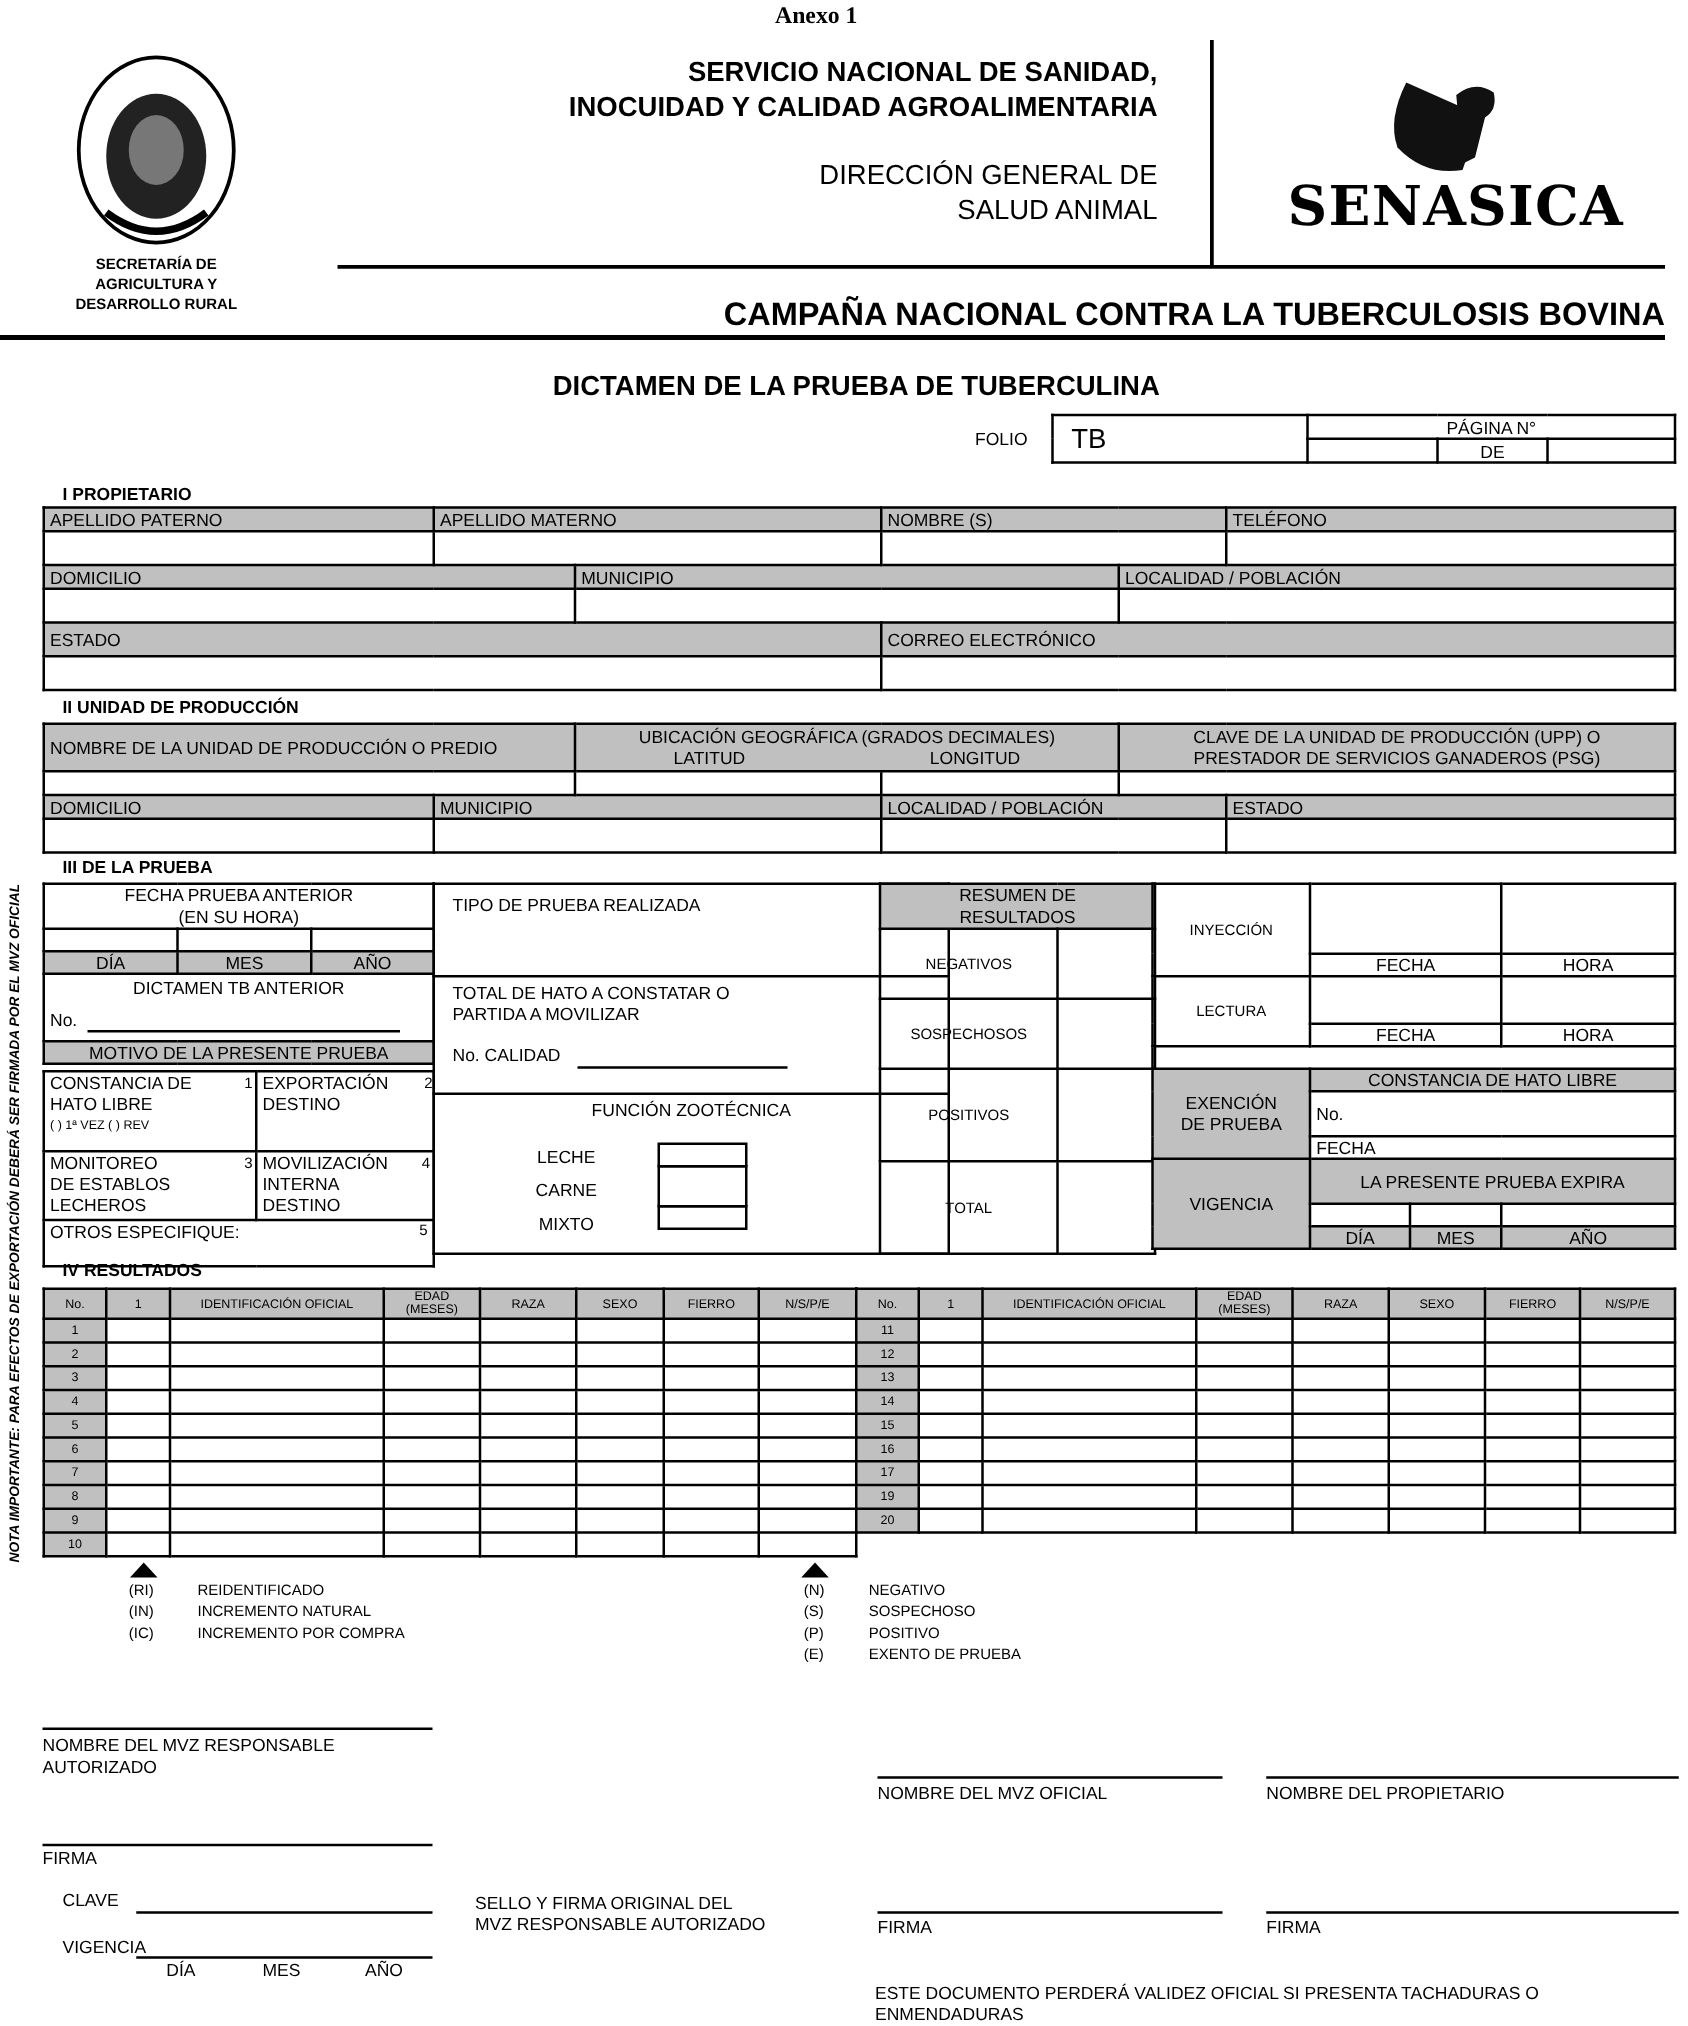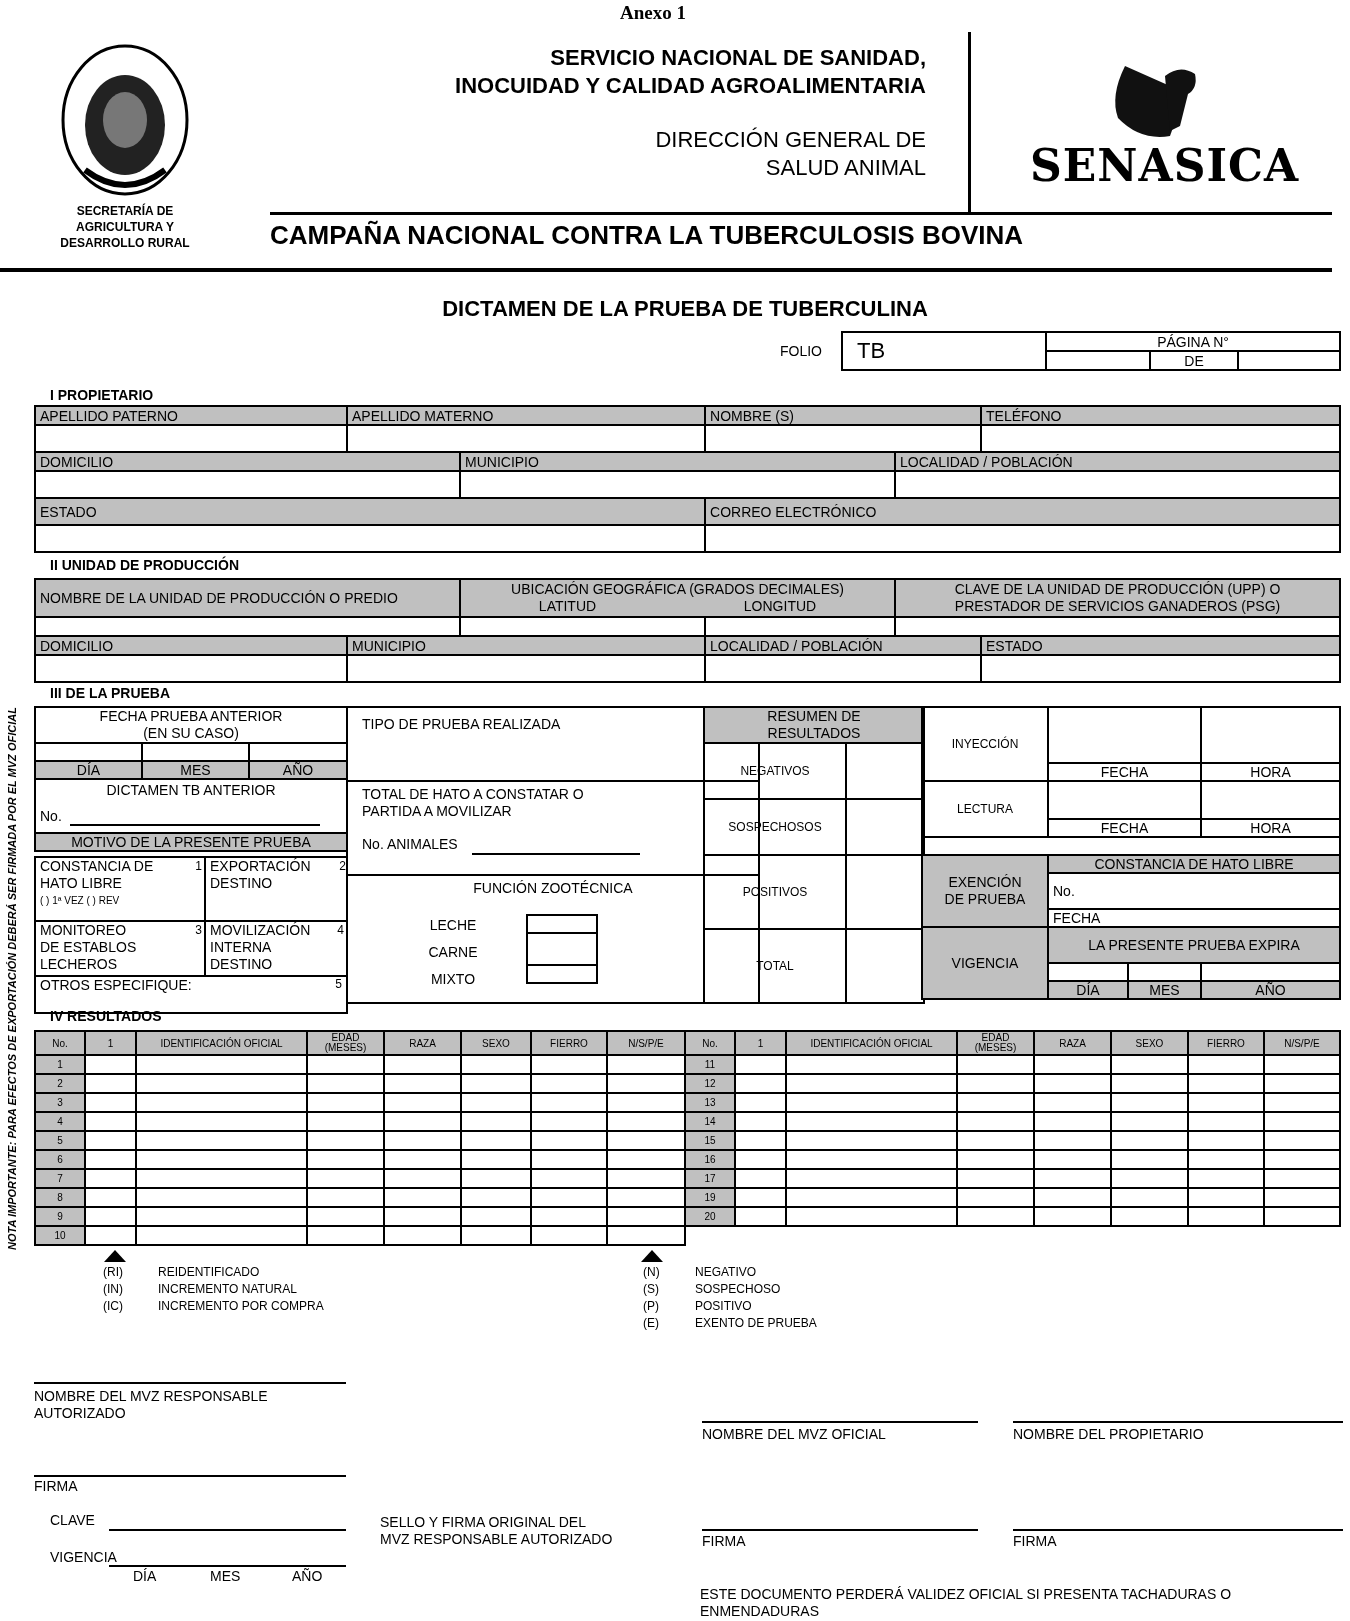--- a/index.html
+++ b/index.html
@@ -3,21 +3,21 @@
 <meta charset="utf-8">
 <style>
   *{box-sizing:border-box;margin:0;padding:0}
   body{width:1350px;height:1621px;background:#fff;font-family:"Liberation Sans",sans-serif;color:#000;position:relative;overflow:hidden}
   .abs{position:absolute}
   .hdr-annex{left:620px;top:2px;font-family:"Liberation Serif",serif;font-weight:bold;font-size:19px}
   .agency{right:424px;top:44px;text-align:right;font-weight:bold;font-size:22px;line-height:28px}
   .dir{right:424px;top:126px;text-align:right;font-size:22px;line-height:28px}
   .vsep{left:968px;top:32px;width:3px;height:180px;background:#000}
   .hsep1{left:270px;top:212px;width:1062px;height:3px;background:#000}
-  .campaign{left:270px;top:220px;width:1062px;text-align:left;font-weight:bold;font-size:26px}
+  .campaign{left:270px;top:236px;width:1062px;text-align:right;font-weight:bold;font-size:26px}
   .hsep2{left:0;top:268px;width:1332px;height:4px;background:#000}
   .seal{left:55px;top:40px;width:140px;height:160px}
   .sec-text{left:40px;top:203px;width:170px;text-align:center;font-weight:bold;font-size:12px;line-height:16px}
   .sen-logo{left:1030px;top:56px;width:230px;height:140px}
   .sen-text{left:1030px;top:140px;width:230px;text-align:center;font-family:"DejaVu Serif",serif;font-weight:bold;font-size:44px;letter-spacing:1px}
   .title{left:0;width:1370px;top:296px;text-align:center;font-weight:bold;font-size:22px}
   .folio-lbl{left:780px;top:343px;font-size:14px}
   table{border-collapse:collapse;position:absolute;table-layout:fixed}
   td{border:2px solid #000;font-size:14px;padding:0 4px;vertical-align:middle}
   .g{background:#c0c0c0}
@@ -190,21 +190,21 @@
 <table style="left:34px;top:706px;width:312px">
   <colgroup>
       <col style="width:107px">
       <col style="width:107px">
       <col style="width:98px">
     </colgroup>
   <tbody>
       <tr style="height:36px">
         <td colspan="3" class="c" style="line-height:17px">
     <div>FECHA PRUEBA ANTERIOR</div>
-          <div>(EN SU CASO)</div>
+          <div>(EN SU HORA)</div>
         </td>
       </tr>
   <tr style="height:18px">
     <td></td>
     <td></td>
     <td></td>
   </tr>
   <tr style="height:18px">
     <td class="g c">DÍA</td>
     <td class="g c">MES</td>
@@ -267,21 +267,21 @@
 <table style="left:346px;top:706px;width:414px">
   <tbody>
       <tr style="height:74px">
         <td style="vertical-align:top;padding:8px 14px">
     <span>TIPO DE PRUEBA REALIZADA</span></td>
       </tr>
   <tr style="height:94px">
         <td style="vertical-align:top;padding:4px 14px;line-height:17px">
     <div>TOTAL DE HATO A CONSTATAR O</div>
     <div>PARTIDA A MOVILIZAR</div>
-    <div style="margin-top:16px"><span>No. ANIMALES</span>
+    <div style="margin-top:16px"><span>No. CALIDAD</span>
       <span style="display:inline-block;width:168px;border-bottom:2px solid #000;margin-left:10px">&nbsp;</span></div>
   </td>
       </tr>
   <tr style="height:128px">
         <td style="vertical-align:top;position:relative">
     <div class="c" style="margin-top:4px">FUNCIÓN ZOOTÉCNICA</div>
     <div class="abs c" style="left:60px;top:36px;width:90px;line-height:27px">
       <div>LECHE</div>
       <div>CARNE</div>
       <div>MIXTO</div>

